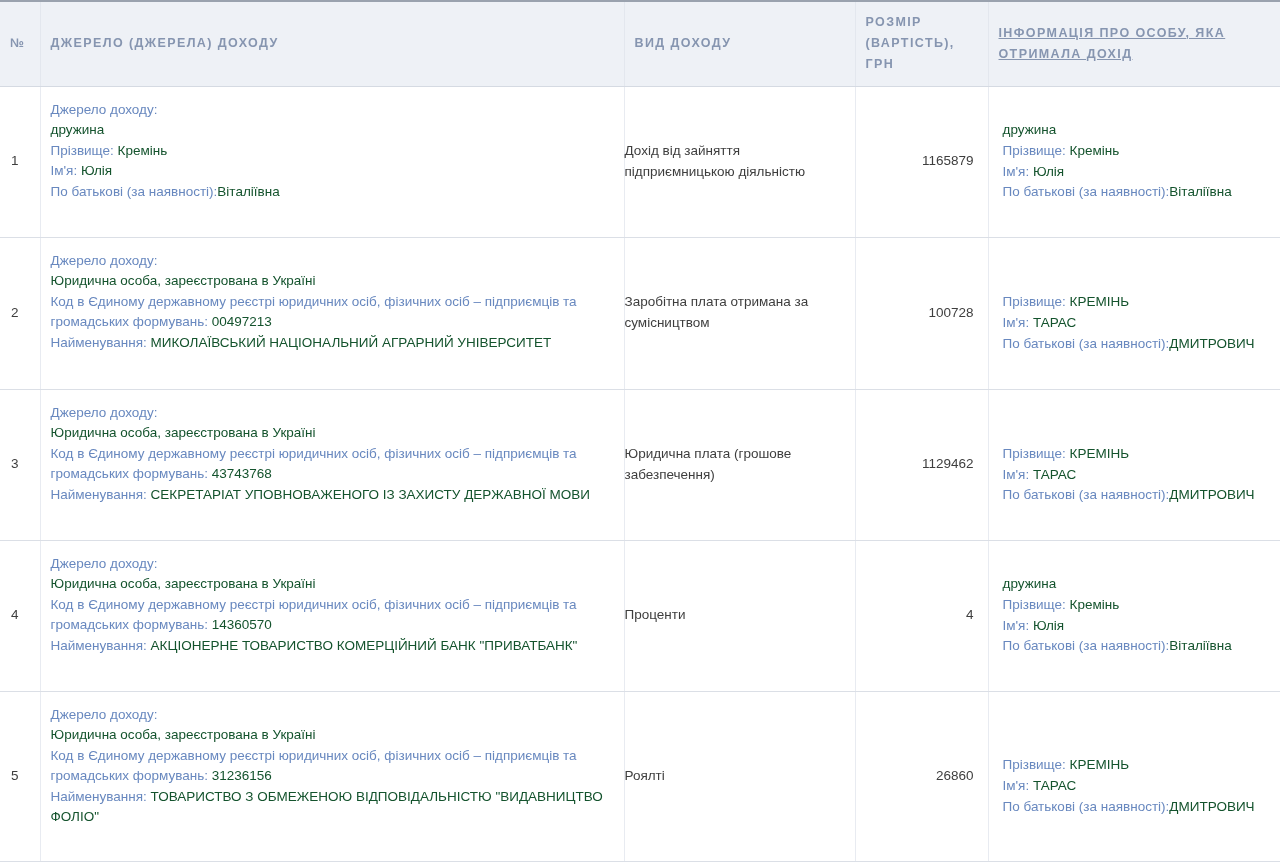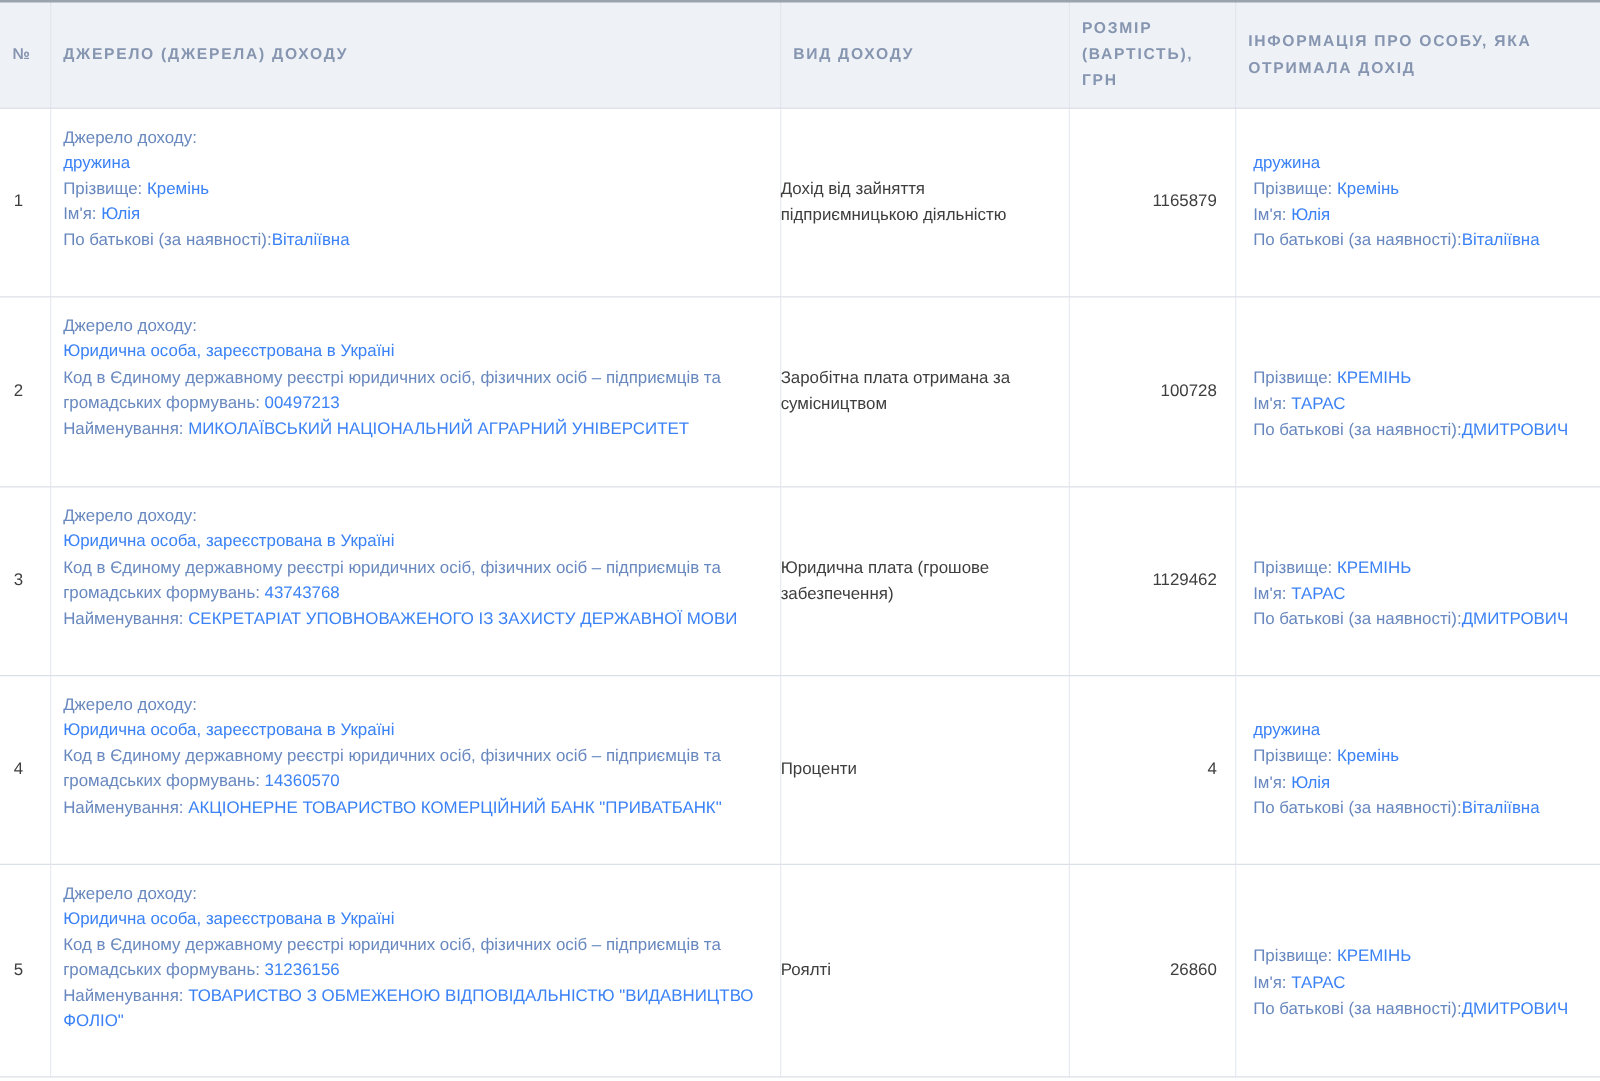--- a/index.html
+++ b/index.html
@@ -30,21 +30,21 @@
     font-size: 12.5px;
     font-weight: 700;
     letter-spacing: 1.4px;
     line-height: 21px;
     color: #8695b0;
     text-transform: uppercase;
     padding: 6px 14px 6px 10px;
     border-bottom: 1px solid #d5dae2;
     border-right: 1px solid #e3e7ee;
   }
-  thead th:last-child { border-right: none; }
+  thead th:last-child { border-right: none; text-decoration: underline; }
   thead th.h-num { padding-left: 10px; letter-spacing: 0; }
 
   tbody td {
     vertical-align: middle;
     font-size: 13.5px;
     line-height: 20.6px;
     padding: 8px 14px 8px 12px;
     border-bottom: 1px solid #dbdfe6;
     border-right: 1px solid #e8ebf1;
     word-wrap: break-word;
@@ -58,21 +58,21 @@
   tbody tr:nth-child(5) td { height: 170px; }
 
   td.c-num { padding-left: 11px; color: #3e3e3e; }
   td.c-src { vertical-align: top; padding: 13px 20px 8px 10px; }
   td.c-type { padding-left: 0; padding-right: 16px; }
   td.c-amt { padding-left: 10px; text-align: right; }
   td.c-person { padding-left: 14px; }
 
   .para { min-height: 20.6px; }
   .lbl { color: #6888bf; }
-  .val { color: #3b82f6; }
+  .val { color: #14532d; }
 </style>
 </head>
 <body>
 
 <table class="decl">
   <colgroup>
     <col class="c1">
       <col class="c2">
       <col class="c3">
       <col class="c4">

